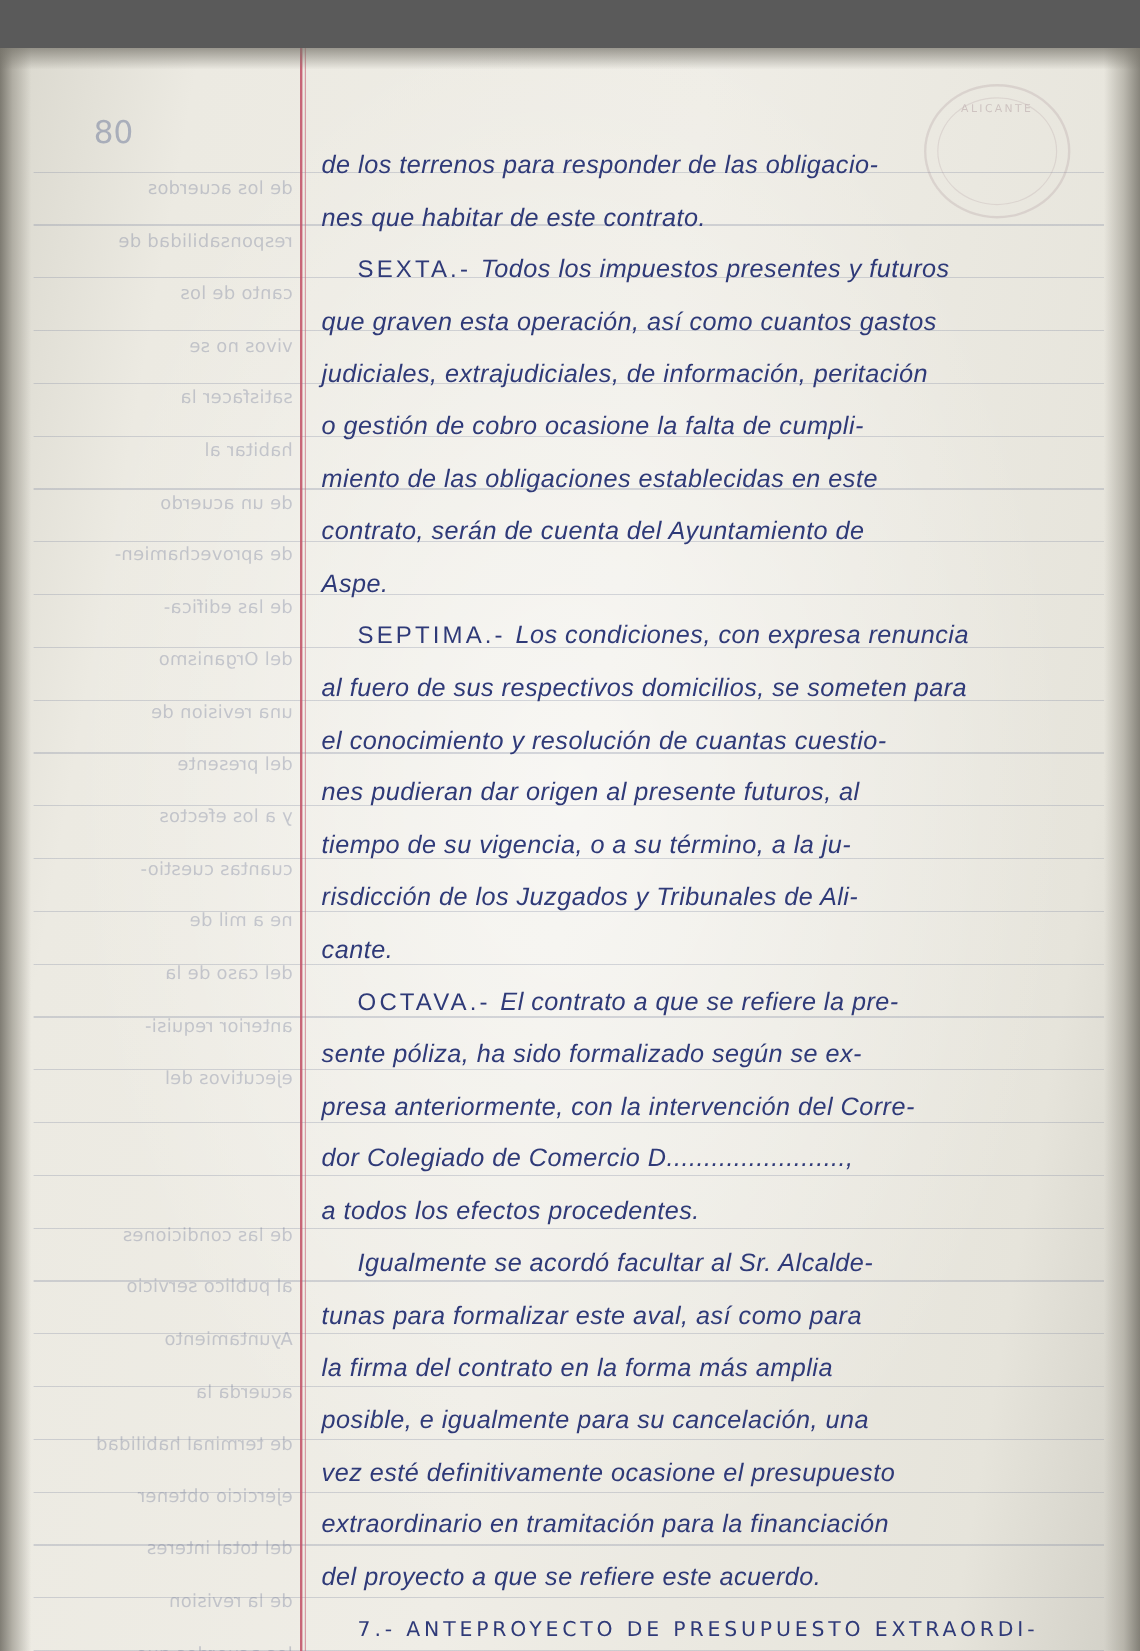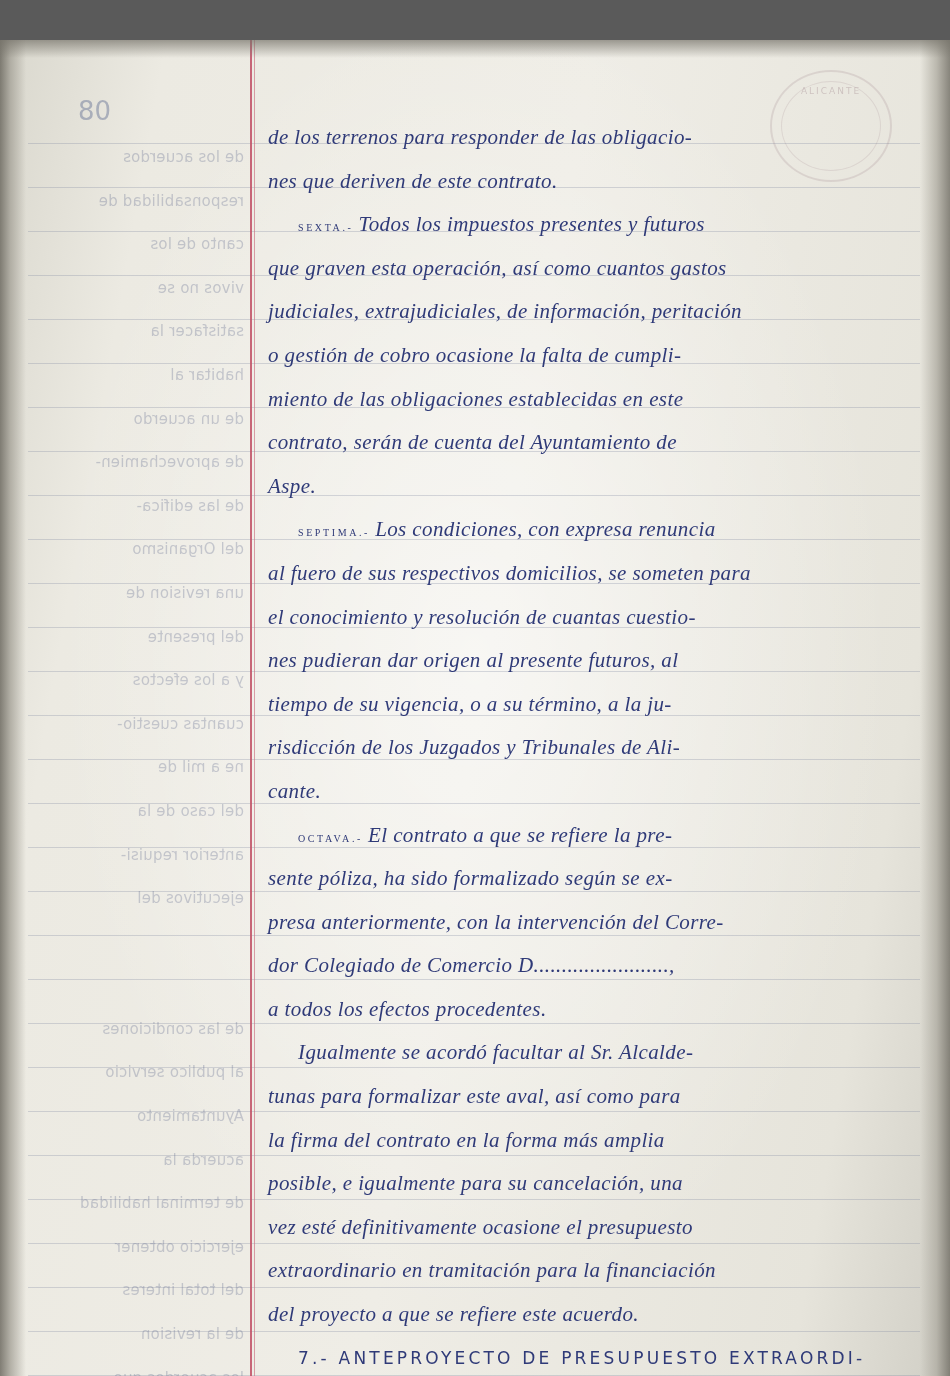--- a/index.html
+++ b/index.html
@@ -130,37 +130,37 @@
   
   .body-text {
     position: absolute;
     left: 268px;
     top: 76px;
     right: 44px;
   }
   .line {
     height: 43.6px;
     line-height: 43.6px;
-    font-family: Liberation Serif, serif;
+    font-family: Liberation Sans, sans-serif;
     font-size: 21px;
     color: #2f3a78;
     white-space: nowrap;
     letter-spacing: 0.4px;
     font-style: italic;
   }
   .line.indent { padding-left: 30px; }
   .line.caps {
     font-style: normal;
     font-size: 17px;
     letter-spacing: 3.2px;
     font-family: "DejaVu Sans", sans-serif;
   }
   .line .heading {
     font-style: normal;
-    font-size: 10px;
+    font-size: 20px;
     letter-spacing: 2.6px;
   }
 </style>
 </head>
 <body>
 
 <div class="page">
   <div class="paper-bg"></div>
   <div class="rules"></div>
   <div class="margin-rule"></div>
@@ -200,21 +200,21 @@
       <div>de terminal habilidad</div>
       <div>ejercicio obtener</div>
       <div>del total interes</div>
       <div>de la revision</div>
       <div>los acuerdos que</div>
       <div>de las dos a</div>
     </div>
 
   <div class="body-text" id="body-text">
       <div class="line">de los terrenos para responder de las obligacio-</div>
-      <div class="line">nes que deriven de este contrato.</div>
+      <div class="line">nes que habitar de este contrato.</div>
       <div class="line indent"><span class="heading">SEXTA.- </span><span>Todos los impuestos presentes y futuros</span></div>
       <div class="line">que graven esta operación, así como cuantos gastos</div>
       <div class="line">judiciales, extrajudiciales, de información, peritación</div>
       <div class="line">o gestión de cobro ocasione la falta de cumpli-</div>
       <div class="line">miento de las obligaciones establecidas en este</div>
       <div class="line">contrato, serán de cuenta del Ayuntamiento de</div>
       <div class="line">Aspe.</div>
       <div class="line indent"><span class="heading">SEPTIMA.- </span><span>Los condiciones, con expresa renuncia</span></div>
       <div class="line">al fuero de sus respectivos domicilios, se someten para</div>
       <div class="line">el conocimiento y resolución de cuantas cuestio-</div>

